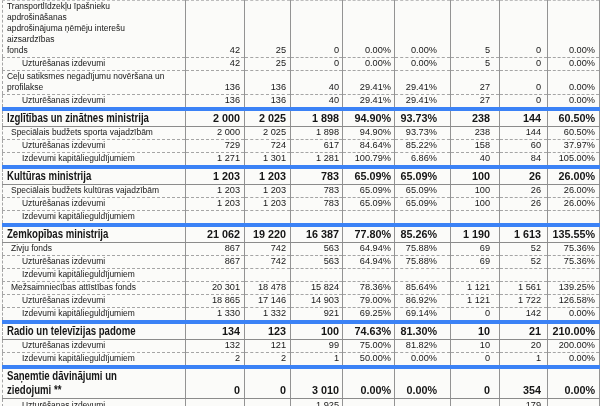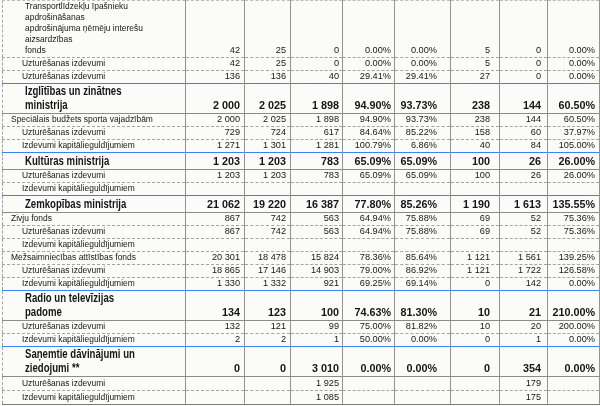--- a/index.html
+++ b/index.html
@@ -21,41 +21,41 @@
     border-bottom:1px dashed #a5a5a5;
     padding:0 0 1px 0;
     overflow:hidden;
     font-size:9.2px;
     line-height:11px;
     white-space:nowrap;
   }
   td.name{white-space:pre-line;}
   .nm{display:inline-block;transform:scaleX(0.92);transform-origin:0 100%;white-space:pre-line;}
   
-  .ind0{padding-left:22px;margin-top:44px;}
+  .ind0{padding-left:4px;margin-top:44px;}
   .ind1{padding-left:8px;}
   .ind2{padding-left:19px;}
   
   .v{text-align:right;padding-right:4px;}
   .v3{padding-right:3px;}
   .v4{padding-right:3px;}
   .v5{padding-right:13px;}
   .v6{padding-right:9px;}
   .v7{padding-right:6px;}
   
   .k-fund3{height:35px;}
   .k-fund2{height:24px;}
   .k-subfund{height:12px;}
   .k-expense{height:12px;}
   .k-expense-tail{height:14px;}
   .k-ministry-total{height:17px;}
   .k-donations-total{height:29px;}
   .k-ministry-total td,.k-donations-total td{
     font-weight:bold;font-size:10.8px;line-height:14px;
-    border-top:1px solid #3b82f6;border-bottom:1px solid #8b8b8b;
+    border-top:4px solid #3b82f6;border-bottom:1px solid #8b8b8b;
   }
   .k-ministry-total td.name,.k-donations-total td.name{font-size:12px;}
   .k-ministry-total .nm,.k-donations-total .nm{transform:scaleX(0.8);}
   tr:last-child td{border-bottom:1px solid #7d7d7d;}
 </style>
 </head>
 <body>
 
 <div class="page">
   <table>
@@ -88,20 +88,32 @@
           <td class="name ind2"><span class="nm">Uzturēšanas izdevumi</span></td>
           <td class="v v1">42</td>
           <td class="v v2">25</td>
           <td class="v v3">0</td>
           <td class="v v4">0.00%</td>
           <td class="v v5">0.00%</td>
           <td class="v v6">5</td>
           <td class="v v7">0</td>
           <td class="v v8">0.00%</td>
         </tr>
+        <tr class="k-fund2">
+          <td class="name ind0"><span class="nm">Ceļu satiksmes negadījumu novēršana un
+profilakse</span></td>
+          <td class="v v1">136</td>
+          <td class="v v2">136</td>
+          <td class="v v3">40</td>
+          <td class="v v4">29.41%</td>
+          <td class="v v5">29.41%</td>
+          <td class="v v6">27</td>
+          <td class="v v7">0</td>
+          <td class="v v8">0.00%</td>
+        </tr>
         <tr class="k-expense">
           <td class="name ind2"><span class="nm">Uzturēšanas izdevumi</span></td>
           <td class="v v1">136</td>
           <td class="v v2">136</td>
           <td class="v v3">40</td>
           <td class="v v4">29.41%</td>
           <td class="v v5">29.41%</td>
           <td class="v v6">27</td>
           <td class="v v7">0</td>
           <td class="v v8">0.00%</td>
@@ -154,20 +166,31 @@
           <td class="name ind0"><span class="nm">Kultūras ministrija</span></td>
           <td class="v v1">1 203</td>
           <td class="v v2">1 203</td>
           <td class="v v3">783</td>
           <td class="v v4">65.09%</td>
           <td class="v v5">65.09%</td>
           <td class="v v6">100</td>
           <td class="v v7">26</td>
           <td class="v v8">26.00%</td>
         </tr>
+        <tr class="k-subfund">
+          <td class="name ind1"><span class="nm">Speciālais budžets kultūras vajadzībām</span></td>
+          <td class="v v1">1 203</td>
+          <td class="v v2">1 203</td>
+          <td class="v v3">783</td>
+          <td class="v v4">65.09%</td>
+          <td class="v v5">65.09%</td>
+          <td class="v v6">100</td>
+          <td class="v v7">26</td>
+          <td class="v v8">26.00%</td>
+        </tr>
         <tr class="k-expense">
           <td class="name ind2"><span class="nm">Uzturēšanas izdevumi</span></td>
           <td class="v v1">1 203</td>
           <td class="v v2">1 203</td>
           <td class="v v3">783</td>
           <td class="v v4">65.09%</td>
           <td class="v v5">65.09%</td>
           <td class="v v6">100</td>
           <td class="v v7">26</td>
           <td class="v v8">26.00%</td>

